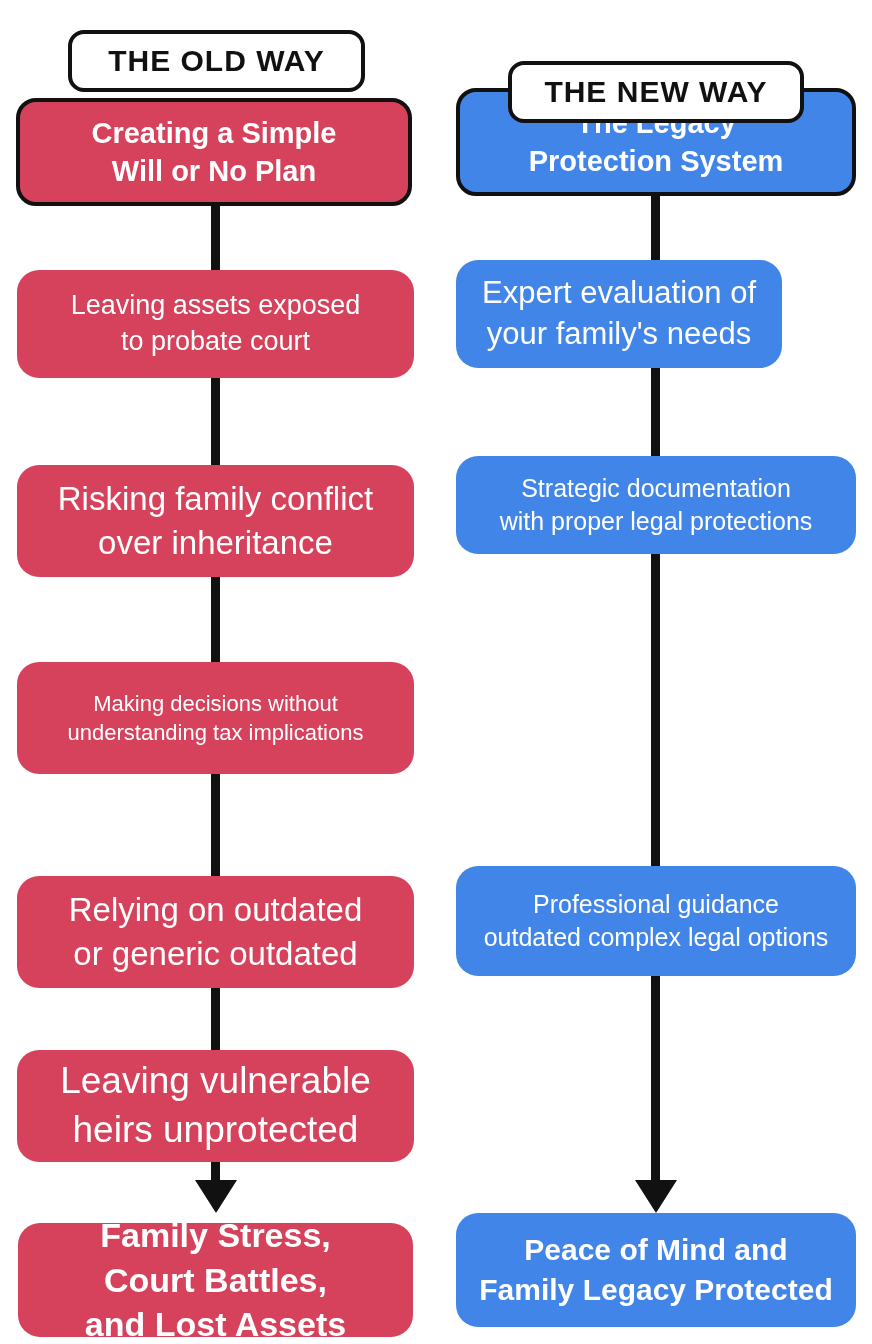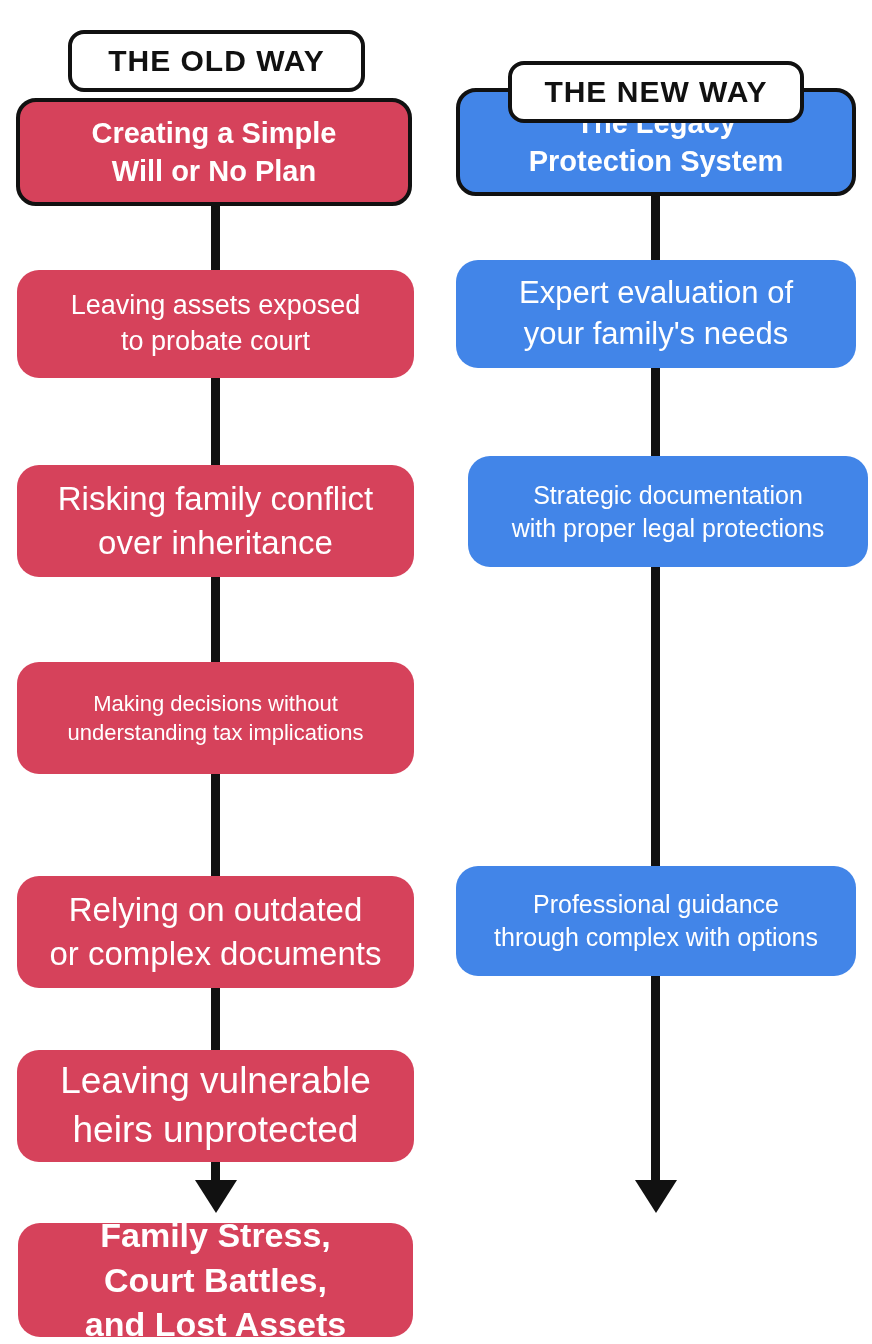--- a/index.html
+++ b/index.html
@@ -62,22 +62,22 @@
   .old-header{left:68px;top:30px;width:297px;height:62px;font-size:30px;}
   .new-header{left:508px;top:30px;width:296px;height:62px;font-size:30px;margin-top:31px;}
   .old-title{left:16px;top:88px;width:396px;height:108px;font-size:29px;}
   .new-title{left:456px;top:88px;width:400px;height:108px;font-size:29px;}
   .old-s1{left:17px;top:260px;width:397px;height:108px;font-size:27px;}
   .old-s2{left:17px;top:455px;width:397px;height:112px;font-size:33px;}
   .old-s3{left:17px;top:652px;width:397px;height:112px;font-size:22px;}
   .old-s4{left:17px;top:866px;width:397px;height:112px;font-size:33px;}
   .old-s5{left:17px;top:1040px;width:397px;height:112px;font-size:37px;}
   .old-result{left:18px;top:1213px;width:395px;height:114px;font-size:34px;}
-  .new-s1{left:456px;top:260px;width:400px;height:108px;font-size:31px;}
-  .new-s2{left:456px;top:456px;width:400px;height:111px;font-size:25px;margin-left:12px;}
+  .new-s1{left:456px;top:260px;width:326px;height:108px;font-size:31px;}
+  .new-s2{left:456px;top:456px;width:400px;height:98px;font-size:25px;}
   .new-s3{left:456px;top:866px;width:400px;height:110px;font-size:25px;}
   .new-result{left:456px;top:1213px;width:400px;height:114px;font-size:30px;}
 </style>
 </head>
 <body>
 
 <div class="canvas">
 
   <div class="col-line old-line"></div>
   <div class="arrowhead old-arrow"></div>
@@ -93,21 +93,21 @@
   <div class="box red step old-s1">
     <span>Leaving assets exposed to probate court</span>
   </div>
   <div class="box red step old-s2">
     <span>Risking family conflict over inheritance</span>
   </div>
   <div class="box red step old-s3">
     <span>Making decisions without understanding tax implications</span>
   </div>
   <div class="box red step old-s4">
-    <span>Relying on outdated or complex documents</span>
+    <span>Relying on outdated or generic outdated</span>
   </div>
   <div class="box red step old-s5">
     <span>Leaving vulnerable heirs unprotected</span>
   </div>
   <div class="box red result old-result">
     <span>Family Stress, Court Battles, and Lost Assets</span>
   </div>
 
   <div class="box header-white new-header">
     <span>THE NEW WAY</span>
@@ -115,16 +115,19 @@
   <div class="box blue title-box new-title">
     <span>The Legacy Protection System</span>
   </div>
   <div class="box blue step new-s1">
     <span>Expert evaluation of your family's needs</span>
   </div>
   <div class="box blue step new-s2">
     <span>Strategic documentation with proper legal protections</span>
   </div>
   <div class="box blue step new-s3">
-    <span>Professional guidance through complex with options</span>
+    <span>Professional guidance outdated complex legal options</span>
+  </div>
+  <div class="box blue result new-result">
+    <span>Peace of Mind and Family Legacy Protected</span>
   </div>
 
 </div>
 
 </body></html>

